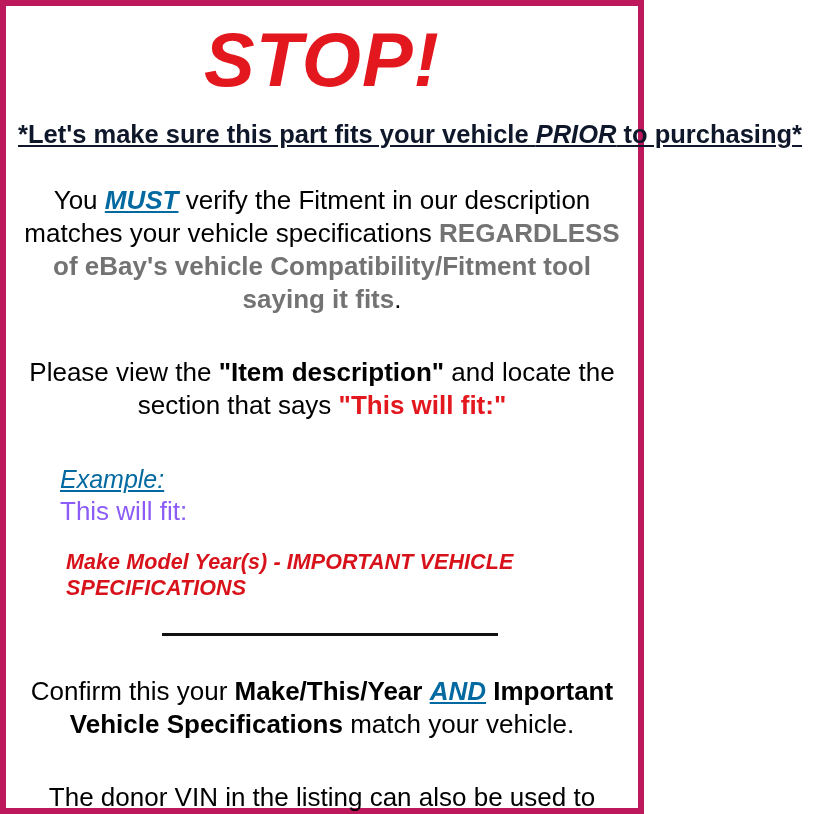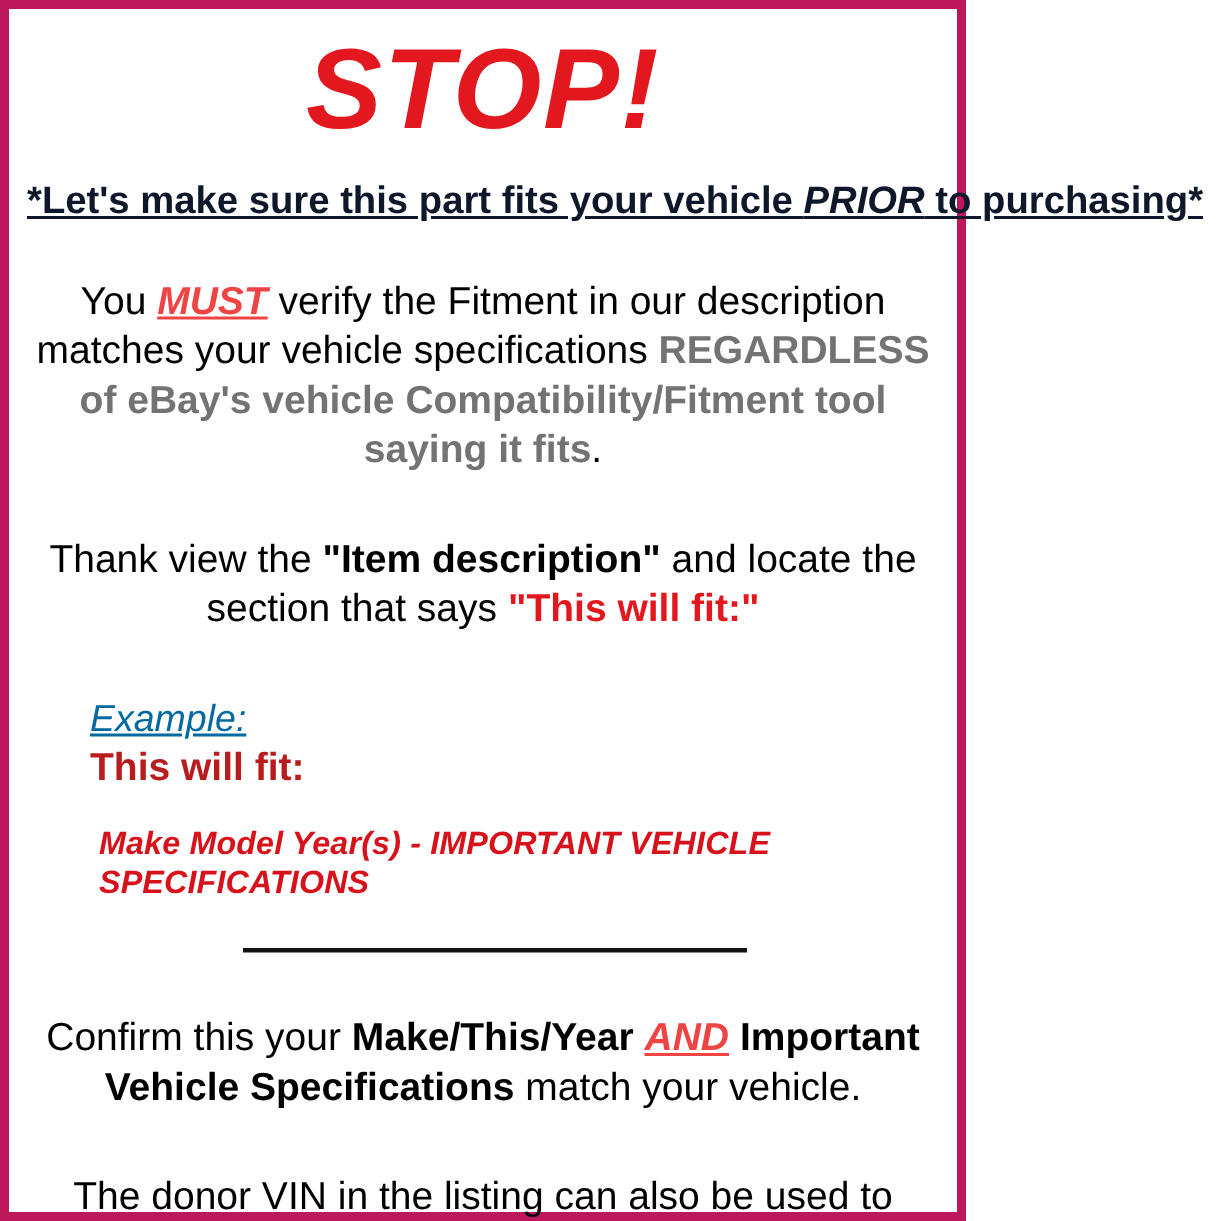--- a/index.html
+++ b/index.html
@@ -58,21 +58,21 @@
     color: #000000;
     font-size: 26px;
     line-height: 33px;
   }
   .para-must { margin-top: 34px; }
   .para-desc { margin-top: 40px; }
   .para-confirm { margin-top: 36px; }
   .para-vin { margin-top: 40px; }
 
   .r-bold-ital-ul {
-    color: #ef4444;
+    color: #0369a1;
     font-weight: bold;
     font-style: italic;
     text-decoration: underline;
   }
   .r-bold-ul {
     color: #737373;
     font-weight: bold;
   }
   .r-bold {
     color: #e3171e;
@@ -96,22 +96,22 @@
     font-style: italic;
     font-weight: normal;
     color: #0369a1;
     text-decoration: underline;
     display: inline-block;
   }
   .example-fit {
     margin: 2px 0 0 0;
     font-size: 26px;
     line-height: 31px;
-    font-weight: bold;
-    color: #b91c1c;
+    font-weight: normal;
+    color: #8b5cf6;
   }
   .example-spec {
     margin: 22px 0 0 6px;
     font-size: 21.5px;
     line-height: 26px;
     font-weight: bold;
     color: #d8121a;
     letter-spacing: 0.1px;
     font-style: italic;
   }
@@ -146,21 +146,21 @@
 <body>
 
 <div class="notice-card">
 
   <h1 class="stop-title">STOP!</h1>
 
   <p class="subtitle"><span>*Let's make sure this part fits your vehicle </span><span class="it">PRIOR</span><span> to purchasing*</span></p>
 
   <p class="para para-must"><span>You </span><span class="r-bold-ital-ul">MUST</span><span> verify the Fitment in our description matches your vehicle specifications </span><span class="r-bold-ul">REGARDLESS of eBay's vehicle Compatibility/Fitment tool saying it fits</span><span>.</span></p>
 
-  <p class="para para-desc"><span>Thank view the </span><span class="k-bold">"Item description"</span><span> and locate the section that says </span><span class="r-bold">"This will fit:"</span></p>
+  <p class="para para-desc"><span>Please view the </span><span class="k-bold">"Item description"</span><span> and locate the section that says </span><span class="r-bold">"This will fit:"</span></p>
 
   <div class="example-block">
     <div>
       <span class="example-label">Example:</span>
     </div>
     <p class="example-fit">This will fit:</p>
     <p class="example-spec">Make Model Year(s) - IMPORTANT VEHICLE SPECIFICATIONS</p>
   </div>
 
   <div class="divider-wrap">

